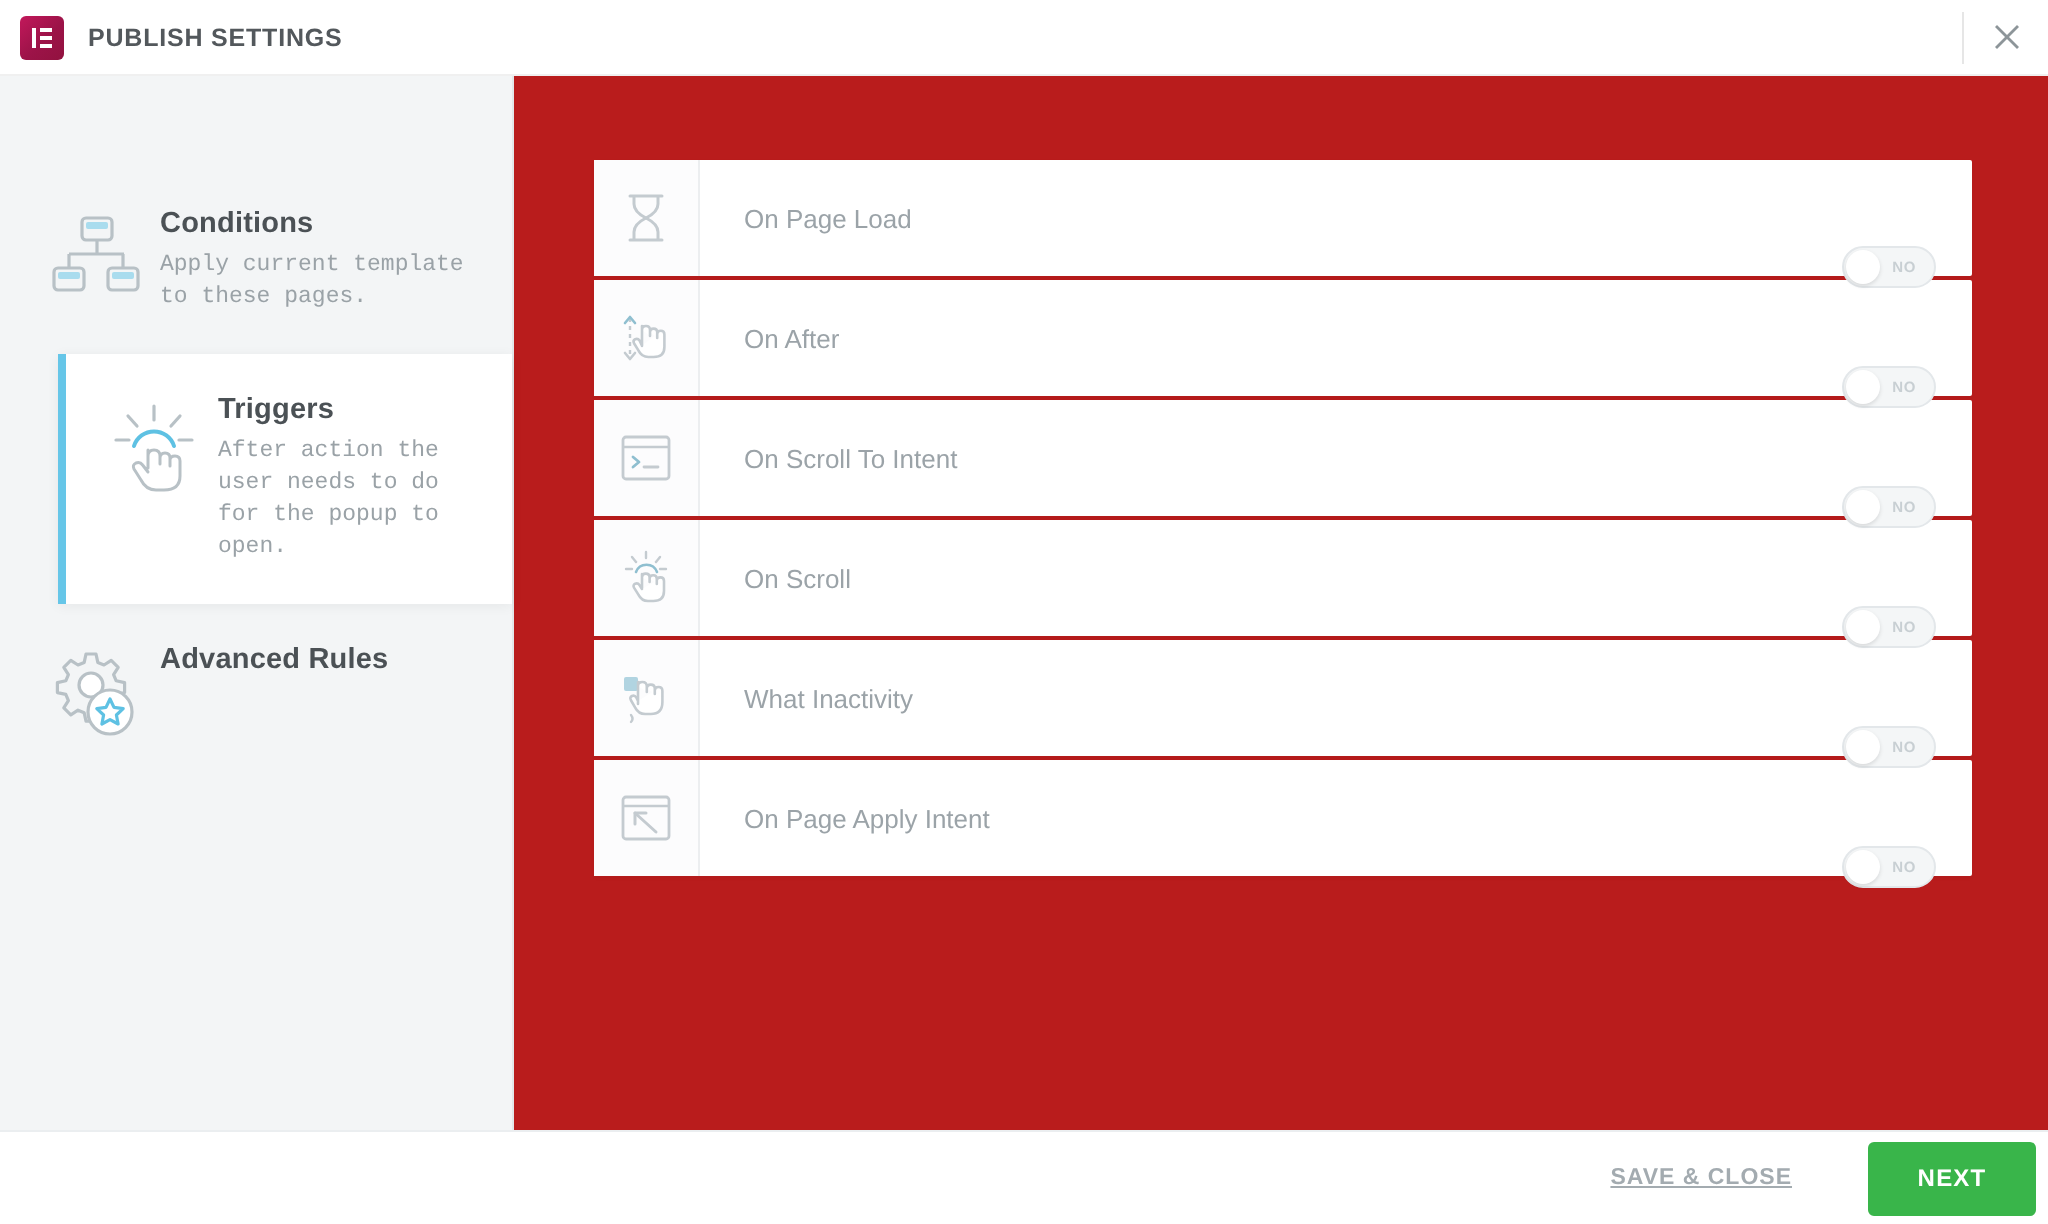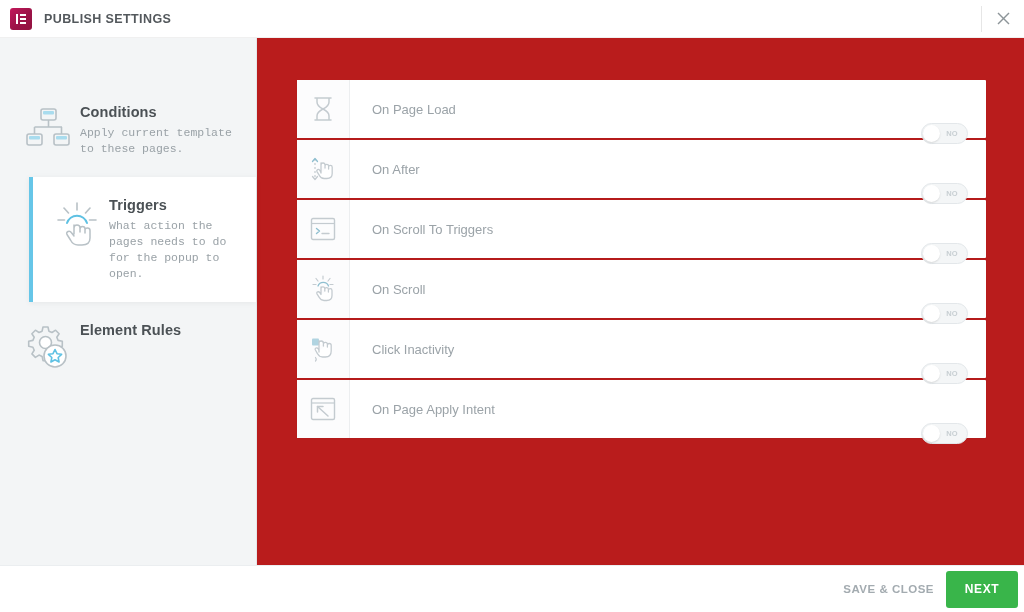--- a/index.html
+++ b/index.html
@@ -229,25 +229,26 @@
     display: flex;
     align-items: center;
     justify-content: flex-end;
     padding-right: 0;
   }
   .save-close {
     font-size: 11.5px;
     font-weight: bold;
     letter-spacing: 0.5px;
     color: #a3abb0;
+    text-decoration: underline;
     cursor: pointer;
-    margin-right: 12px;
+    margin-right: 38px;
   }
   .next-btn {
-    width: 72px;
+    width: 84px;
     height: 37px;
     margin-right: 6px;
     background: #39b54a;
     color: #ffffff;
     font-size: 12px;
     font-weight: bold;
     letter-spacing: 0.6px;
     border: none;
     border-radius: 3px;
     cursor: pointer;
@@ -316,38 +317,38 @@
             <path d="M14 24 A10.5 10.5 0 0 1 34 24" fill="none" stroke="#5ec1e3" stroke-width="2" stroke-linecap="round"></path>
             <path d="M21 26 L21 35 M21 29 Q21 26 24 26 Q27 26 27 29 L27 33
                      M27 30 Q27 27.5 29.5 27.5 Q32 27.5 32 30 L32 34
                      M32 31 Q32 29 34.5 29 Q37 29 37 31.5 L37 39
                      Q37 46 29 46 L25 46 Q20 46 17.5 41 L14 35.5
                      Q13 33.5 15 32.5 Q17 31.7 18.3 33.5 L21 37" fill="#ffffff" stroke="#b8c1c6" stroke-width="1.5" stroke-linejoin="round" stroke-linecap="round"></path>
           </svg>
         </div>
         <div class="side-text">
           <div class="side-title">Triggers</div>
-          <div class="side-desc">What action the pages needs to do for the popup to open.</div>
+          <div class="side-desc">After action the user needs to do for the popup to open.</div>
         </div>
       </div>
 
       <div class="side-item">
         <div class="side-icon">
           <svg width="50" height="48" viewBox="0 0 50 48">
             <path d="M20 3 l5 0 .9 4.2 3.1 1.3 3.6-2.3 3.5 3.5 -2.3 3.6 1.3 3.1 4.2 .9 0 5 -4.2 .9
                      -1.3 3.1 2.3 3.6 -3.5 3.5 -3.6-2.3 -3.1 1.3 -.9 4.2 -5 0 -.9-4.2 -3.1-1.3
                      -3.6 2.3 -3.5-3.5 2.3-3.6 -1.3-3.1 -4.2-.9 0-5 4.2-.9 1.3-3.1 -2.3-3.6
                      3.5-3.5 3.6 2.3 3.1-1.3 z" fill="none" stroke="#b8c1c6" stroke-width="1.6" stroke-linejoin="round"></path>
             <circle cx="22.5" cy="18.5" r="6" fill="#ffffff" stroke="#b8c1c6" stroke-width="1.6"></circle>
             <circle cx="32" cy="32" r="11" fill="#ffffff" stroke="#b8c1c6" stroke-width="1.6"></circle>
             <path d="M32 25.5 l2 4.2 4.6 .6 -3.4 3.2 .85 4.5 -4.05-2.2 -4.05 2.2 .85-4.5 -3.4-3.2 4.6-.6 z" fill="none" stroke="#5ec1e3" stroke-width="1.6" stroke-linejoin="round"></path>
           </svg>
         </div>
         <div class="side-text">
-          <div class="side-title">Element Rules</div>
+          <div class="side-title">Advanced Rules</div>
         </div>
       </div>
 
     </div>
 
     <div class="main">
 
       <div class="trigger-row">
         <div class="trigger-icon-cell">
           <svg width="22" height="26" viewBox="0 0 22 26">
@@ -389,21 +390,21 @@
 
       <div class="trigger-row">
         <div class="trigger-icon-cell">
           <svg width="26" height="24" viewBox="0 0 26 24">
             <rect x="1.5" y="1.5" width="23" height="21" rx="1.5" fill="none" stroke="#c4cbd0" stroke-width="1.4"></rect>
             <line x1="1.5" y1="6.5" x2="24.5" y2="6.5" stroke="#c4cbd0" stroke-width="1.2"></line>
             <path d="M6.5 11.5 L9.5 14 L6.5 16.5" fill="none" stroke="#8fbfd0" stroke-width="1.4" stroke-linecap="round" stroke-linejoin="round"></path>
             <line x1="12" y1="16.5" x2="19" y2="16.5" stroke="#c4cbd0" stroke-width="1.4" stroke-linecap="round"></line>
           </svg>
         </div>
-        <div class="trigger-label">On Scroll To Triggers</div>
+        <div class="trigger-label">On Scroll To Intent</div>
         <div class="trigger-switch-cell">
           <div class="switch">
             <span class="knob"></span>
             <span class="sw-label">NO</span>
           </div>
         </div>
       </div>
 
       <div class="trigger-row">
         <div class="trigger-icon-cell">
@@ -435,21 +436,21 @@
           <svg width="26" height="26" viewBox="0 0 26 26">
             <rect x="2" y="2.5" width="7" height="7" rx="1" fill="#9dc9da" opacity="0.8"></rect>
             <path d="M9 5 L9 16 M9 7 Q9 5 11.2 5 Q13.4 5 13.4 7.2 L13.4 10
                      M13.4 8.2 Q13.4 6.3 15.4 6.3 Q17.4 6.3 17.4 8.3 L17.4 11
                      M17.4 9.3 Q17.4 7.5 19.3 7.5 Q21.2 7.5 21.2 9.5 L21.2 15
                      Q21.2 21 15.4 21 L12.6 21 Q9.2 21 7.6 17.8 L5.4 14
                      Q4.7 12.7 6 12 Q7.3 11.4 8.2 12.8 L9 14.5" fill="#ffffff" stroke="#c4cbd0" stroke-width="1.3" stroke-linejoin="round" stroke-linecap="round"></path>
             <path d="M5.5 21.5 Q7 23.5 5.5 25" fill="none" stroke="#c4cbd0" stroke-width="1.2" stroke-linecap="round"></path>
           </svg>
         </div>
-        <div class="trigger-label">Click Inactivity</div>
+        <div class="trigger-label">What Inactivity</div>
         <div class="trigger-switch-cell">
           <div class="switch">
             <span class="knob"></span>
             <span class="sw-label">NO</span>
           </div>
         </div>
       </div>
 
       <div class="trigger-row">
         <div class="trigger-icon-cell">

